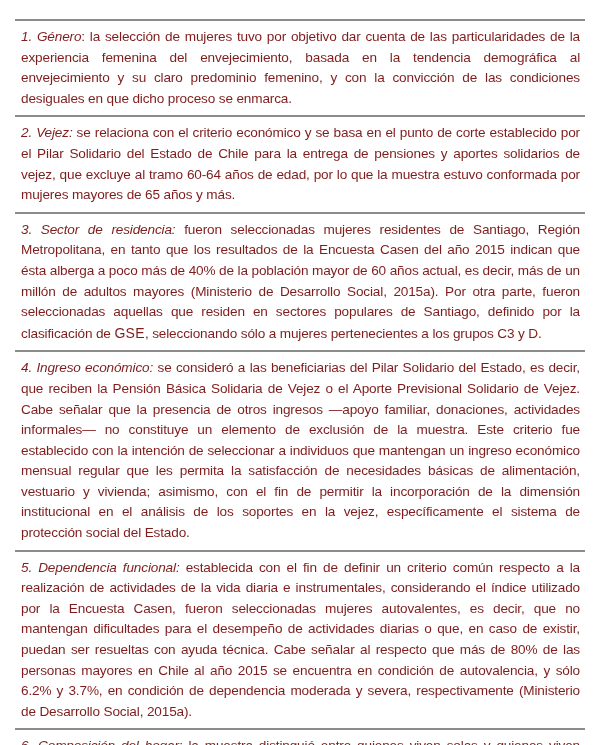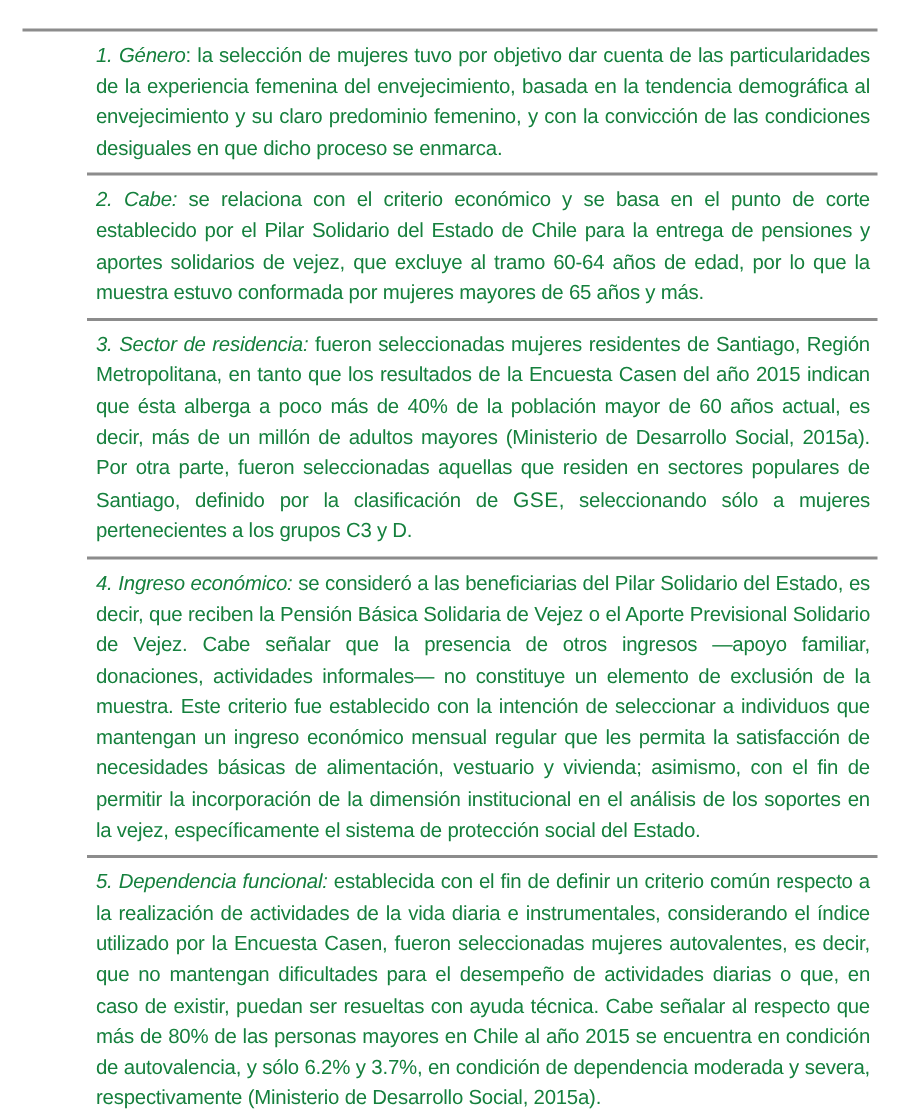--- a/index.html
+++ b/index.html
@@ -19,44 +19,43 @@
       top: 19px;
       width: 570px;
       border-top: 2px solid #8c8c8c;
     }
     .criterion {
       border-bottom: 2px solid #8c8c8c;
       padding: 6px 5px 6px 6px;
       font-family: "Liberation Sans", sans-serif;
       font-size: 13.6px;
       line-height: 20.6px;
-      color: #15803d;
+      color: #7f1d1d;
       text-align: justify;
       letter-spacing: -0.15px;
-      margin-left: 43px;
     }
     .criterion .label {
       font-style: italic;
     }
     .sc {
       font-size: 14px;
       letter-spacing: 0.3px;
     }
   </style>
 </head>
 <body>
 
 <div class="doc">
 
   <div class="criterion">
     <span class="label"><span>1.</span> <span>Género</span></span><span>:</span><span> la selección de mujeres tuvo por objetivo dar cuenta de las particularidades de la experiencia femenina del envejecimiento, basada en la tendencia demográfica al envejecimiento y su claro predominio femenino, y con la convicción de las condiciones desiguales en que dicho proceso se enmarca.</span>
   </div>
 
   <div class="criterion">
-    <span class="label"><span>2.</span> <span>Cabe:</span></span><span> se relaciona con el criterio económico y se basa en el punto de corte establecido por el Pilar Solidario del Estado de Chile para la entrega de pensiones y aportes solidarios de vejez, que excluye al tramo 60-64 años de edad, por lo que la muestra estuvo conformada por mujeres mayores de 65 años y más.</span>
+    <span class="label"><span>2.</span> <span>Vejez:</span></span><span> se relaciona con el criterio económico y se basa en el punto de corte establecido por el Pilar Solidario del Estado de Chile para la entrega de pensiones y aportes solidarios de vejez, que excluye al tramo 60-64 años de edad, por lo que la muestra estuvo conformada por mujeres mayores de 65 años y más.</span>
   </div>
 
   <div class="criterion">
     <span class="label"><span>3.</span> <span>Sector de residencia:</span></span><span> fueron seleccionadas mujeres residentes de Santiago, Región Metropolitana, en tanto que los resultados de la Encuesta Casen del año 2015 indican que ésta alberga a poco más de 40% de la población mayor de 60 años actual, es decir, más de un millón de adultos mayores (Ministerio de Desarrollo Social, 2015a). Por otra parte, fueron seleccionadas aquellas que residen en sectores populares de Santiago, definido por la clasificación de </span><span class="sc">GSE</span><span>, seleccionando sólo a mujeres pertenecientes a los grupos C3 y D.</span>
   </div>
 
   <div class="criterion">
     <span class="label"><span>4.</span> <span>Ingreso económico:</span></span><span> se consideró a las beneficiarias del Pilar Solidario del Estado, es decir, que reciben la Pensión Básica Solidaria de Vejez o el Aporte Previsional Solidario de Vejez. Cabe señalar que la presencia de otros ingresos —apoyo familiar, donaciones, actividades informales— no constituye un elemento de exclusión de la muestra. Este criterio fue establecido con la intención de seleccionar a individuos que mantengan un ingreso económico mensual regular que les permita la satisfacción de necesidades básicas de alimentación, vestuario y vivienda; asimismo, con el fin de permitir la incorporación de la dimensión institucional en el análisis de los soportes en la vejez, específicamente el sistema de protección social del Estado.</span>
   </div>
 

